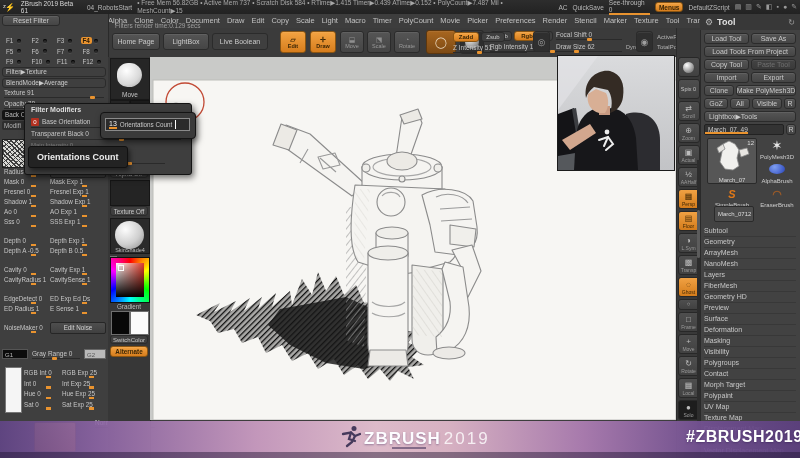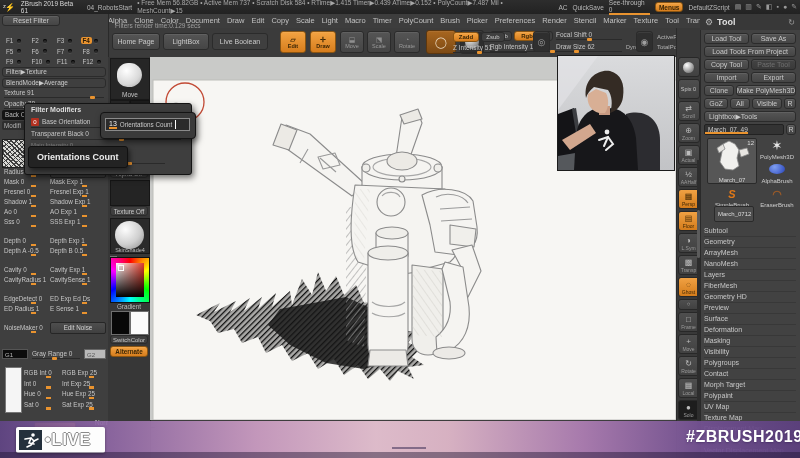--- a/index.html
+++ b/index.html
@@ -99,21 +99,21 @@
       <span class="menuitem"><em style="font-style:normal;">Color</em></span>
       <span class="menuitem"><em style="font-style:normal;">Document</em></span>
       <span class="menuitem"><em style="font-style:normal;">Draw</em></span>
       <span class="menuitem"><em style="font-style:normal;">Edit</em></span>
       <span class="menuitem"><em style="font-style:normal;">Copy</em></span>
       <span class="menuitem"><em style="font-style:normal;">Scale</em></span>
       <span class="menuitem"><em style="font-style:normal;">Light</em></span>
       <span class="menuitem"><em style="font-style:normal;">Macro</em></span>
       <span class="menuitem"><em style="font-style:normal;">Timer</em></span>
       <span class="menuitem"><em style="font-style:normal;">PolyCount</em></span>
-      <span class="menuitem"><em style="font-style:normal;">Brush</em></span>
+      <span class="menuitem"><em style="font-style:normal;">Movie</em></span>
       <span class="menuitem"><em style="font-style:normal;">Picker</em></span>
       <span class="menuitem"><em style="font-style:normal;">Preferences</em></span>
       <span class="menuitem"><em style="font-style:normal;">Render</em></span>
       <span class="menuitem"><em style="font-style:normal;">Stencil</em></span>
       <span class="menuitem"><em style="font-style:normal;">Marker</em></span>
       <span class="menuitem"><em style="font-style:normal;">Texture</em></span>
       <span class="menuitem"><em style="font-style:normal;">Tool</em></span>
       <span class="menuitem"><em style="font-style:normal;">Transform</em></span>
       <span class="menuitem"><em style="font-style:normal;">Zplugin</em></span>
       <span class="menuitem"><em style="font-style:normal;">Zscript</em></span>
@@ -678,32 +678,33 @@
       <span style="font-size:6.3px;color:#cscsc;color:#c9c9c9;">Orientations Count</span>
       <span style="width:1px;height:9px;background:#fff;"></span>
     </div>
   </div>
 
   <div class="abs" style="left:28px;top:146px;z-index:35;background:#232323;border:1px solid #111;border-radius:3px;box-shadow:2px 3px 5px rgba(0,0,0,.5);
               color:#ececec;font-size:9px;font-weight:bold;padding:5px 8px;">Orientations Count</div>
 
   <div class="abs banner">
 
-    <div class="abs" style="left:16px;top:6px;width:89px;height:26px;background:#fdfdfd;border-radius:2px;display:flex;align-items:center;gap:3px;padding-left:3px;box-sizing:border-box;box-shadow:0 1px 3px rgba(0,0,0,.4);">
-      <span style="width:23px;height:20px;background:#24303c;display:inline-flex;align-items:center;justify-content:center;">
-        <svg width="16" height="16" viewBox="0 0 16 16">
-            <g stroke="#fff" stroke-width="1.6" fill="none" stroke-linecap="round">
-          <circle cx="10" cy="3" r="1.8" fill="#fff" stroke="none"></circle>
-          <path d="M2,7 L8,6 11,9 8,13 4,15"></path>
-              <path d="M8,6 L6,11 11,12"></path>
-              <path d="M11,9 L15,7"></path>
+
+    <div class="abs" style="left:340px;top:4px;display:flex;align-items:center;gap:3px;">
+      <span>
+        <svg width="21" height="23" viewBox="0 0 21 23">
+            <g stroke="#463a5c" stroke-width="2.3" fill="none" stroke-linecap="round">
+          <circle cx="14" cy="3.6" r="2.5" fill="#463a5c" stroke="none"></circle>
+          <path d="M3,9 L11,7.5 15,11 12,17 7,21"></path>
+              <path d="M11,7.5 L9,14 15,16"></path>
+              <path d="M15,11 L20,9"></path>
         </g>
           </svg>
       </span>
-      <span style="font-size:16px;font-weight:bold;letter-spacing:1px;color:#fff;text-shadow:-1px 0 #8a8a8a,1px 0 #8a8a8a,0 -1px #8a8a8a,0 1px #8a8a8a;">•LIVE</span>
-    </div>
-
+      <span style="font-size:17px;font-weight:bold;color:#fdfcff;letter-spacing:1px;text-shadow:0 1px 2px rgba(70,50,100,.45);">ZBRUSH</span>
+      <span style="font-size:17px;font-weight:300;color:rgba(255,255,255,.8);letter-spacing:2px;">2019</span>
+    </div>
     <div style="position:absolute;left:392px;top:26px;width:34px;height:2px;background:rgba(60,45,85,.55);"></div>
 
     <div class="abs" style="left:686px;top:7px;font-size:16px;font-weight:bold;color:#ffffff;letter-spacing:.5px;text-shadow:0 1px 2px rgba(50,30,80,.5);">#ZBRUSH2019</div>
   </div>
 
 </div>
 
 </body></html>

